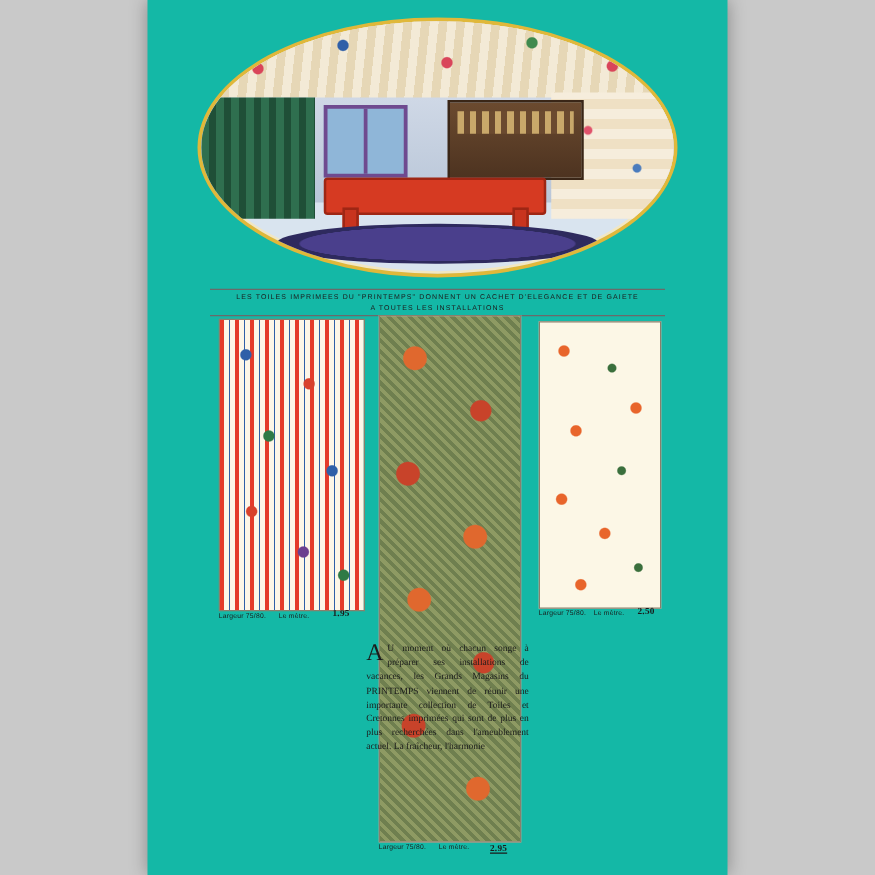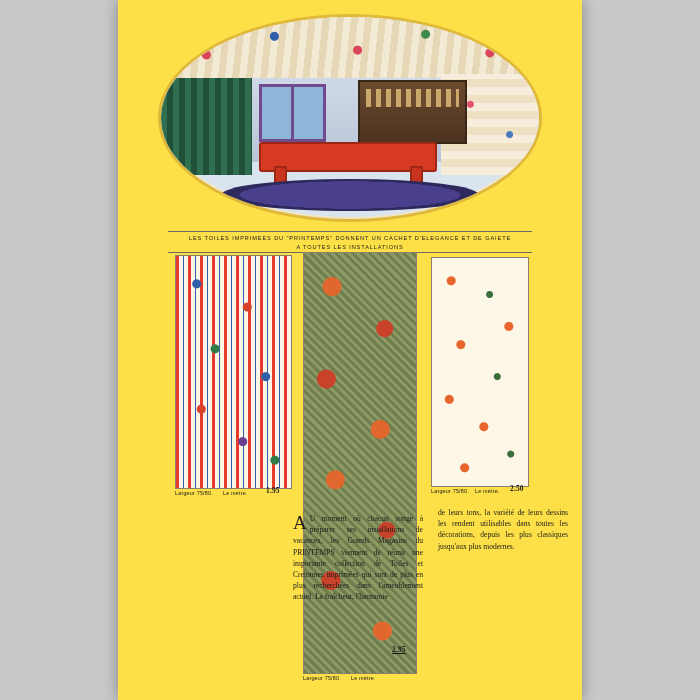--- a/index.html
+++ b/index.html
@@ -3,21 +3,21 @@
 <meta charset="utf-8">
 <style>
   html,body{margin:0;padding:0;}
   body{
     width:700px;height:700px;overflow:hidden;
     background:#c9c9c9;
     font-family:"Liberation Serif", serif;
   }
   .page{
     position:absolute;left:118px;top:0;width:464px;height:700px;
-    background:#fde047;
+    background:#14b8a6;
     box-shadow:0 0 14px rgba(0,0,0,.35);
   }
   
   .illus-wrap{
     position:absolute;left:50%;top:14px;transform:translateX(-50%);
     width:384px;height:208px;
   }
   .oval{
     position:absolute;inset:0;
     border-radius:50%/50%;
@@ -191,27 +191,26 @@
   <div class="swatch sw1"></div>
   <div class="swatch sw2"></div>
   <div class="swatch sw3"></div>
 
   <div class="sw-label" style="left:57px;top:490px;">Largeur 75/80.</div>
   <div class="sw-label" style="left:105px;top:490px;">Le mètre.</div>
   <div class="sw-label sw-price" style="left:148px;top:486px;">1.95</div>
 
   <div class="sw-label" style="left:185px;top:675px;">Largeur 75/80.</div>
   <div class="sw-label" style="left:233px;top:675px;">Le mètre.</div>
-  <div class="sw-label sw-price" style="left:274px;top:645px;text-decoration:underline;">2.95</div>
+  <div class="sw-label sw-price" style="left:274px;top:674px;text-decoration:underline;">2.95</div>
 
   <div class="sw-label" style="left:313px;top:488px;">Largeur 75/80.</div>
   <div class="sw-label" style="left:357px;top:488px;">Le mètre.</div>
   <div class="sw-label sw-price" style="left:392px;top:484px;">2.50</div>
 
   <div class="col colL">
     <span class="dropcap">A</span><span>U moment où chacun songe à préparer ses installations de vacances, les Grands Magasins du PRINTEMPS viennent de réunir une importante collection de Toiles et Cretonnes imprimées qui sont de plus en plus recherchées dans l'ameublement actuel. La fraîcheur, l'harmonie</span>
   </div>
 
   <div class="col colR">
-    <div>de leurs tons, la variété de leurs dessins les rendent utilisables dans toutes les décorations, depuis les plus classiques jusqu'aux plus modernes.</div>
   </div>
 
 </div>
 
 </body></html>

